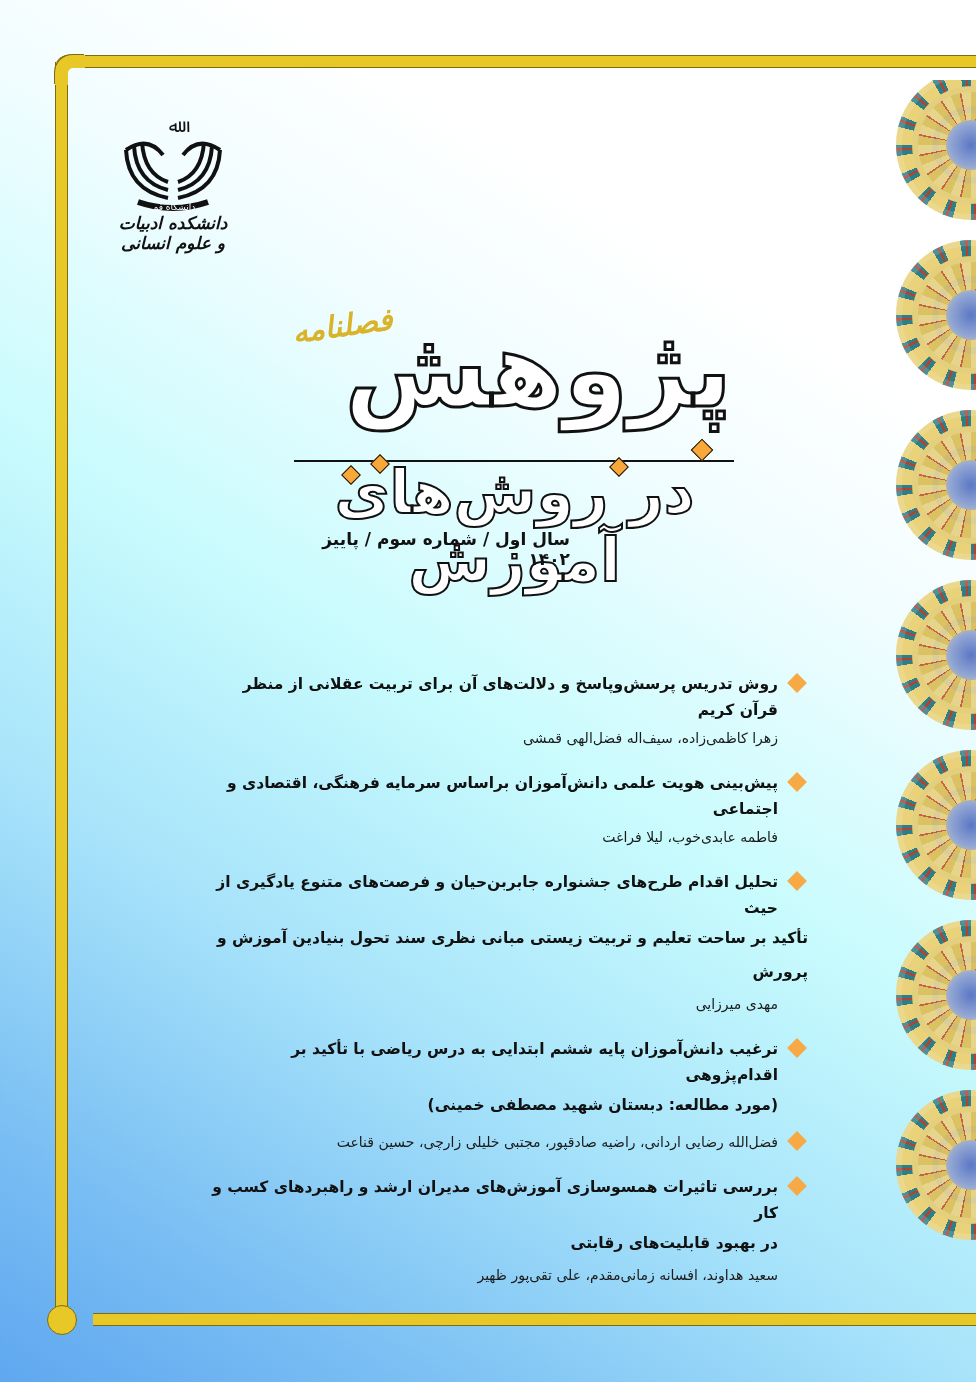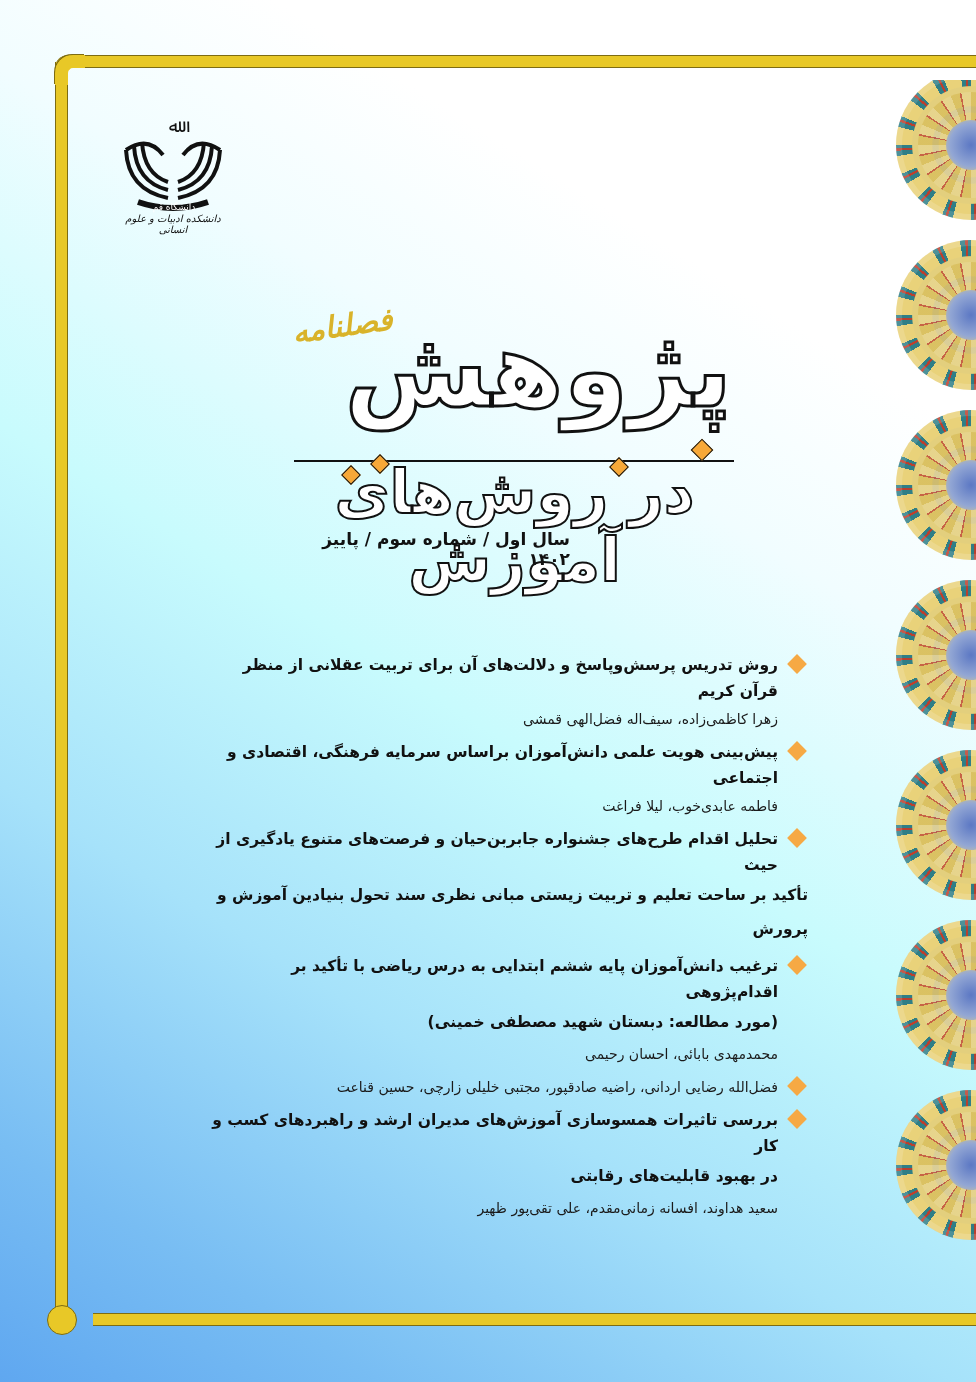--- a/index.html
+++ b/index.html
@@ -50,21 +50,21 @@
   .rosette .core {
     position: absolute; inset: 50px; border-radius: 50%; background: radial-gradient(#5c78c4, #93a7d4 60%, #e1cd7e);
     z-index: 2;
   }
 
   .logo {
     position: absolute; left: 108px; top: 110px; width: 130px; height: 120px;
   }
   .logo-caption {
     position: absolute; left: 118px; top: 213px; width: 110px; text-align: center;
-    font-family: "DejaVu Serif", serif; font-size: 10px; color: #111; direction: rtl; font-style: italic;
+    font-family: "DejaVu Serif", serif; font-size: 17px; color: #111; direction: rtl; font-style: italic; font-weight: bold;
   }
 
   .masthead {
     position: absolute; left: 282px; top: 300px; width: 480px; height: 230px;
   }
   .masthead .quarterly {
     position: absolute; left: 10px; top: 8px; font-family: "DejaVu Serif", serif; font-style: italic;
     font-weight: bold; font-size: 30px; color: #d9b32a; direction: rtl; transform: rotate(-8deg);
   }
   .masthead .main-word {
@@ -92,21 +92,21 @@
 
   .toc {
     position: absolute; left: 200px; top: 652px; width: 608px; direction: rtl;
   }
   .toc-item { position: relative; padding-right: 30px; margin-bottom: 7px; }
   .toc-item .bullet {
     position: absolute; right: 4px; top: 5px; width: 14px; height: 14px; background: #f6a944;
     transform: rotate(45deg);
   }
   .toc-item .title {
-    font-weight: bold; font-size: 15.5px; line-height: 26px; color: #111; text-align: right;
+    font-weight: bold; font-size: 15.5px; line-height: 26px; color: #111; text-align: right; margin-top: 19px;
   }
   .toc-item .title-line { display: block; }
   .toc-item .authors {
     font-size: 14px; line-height: 26px; color: #1a1a1a; text-align: right; margin-top: 2px;
   }
 </style>
 </head>
 <body>
 
 <div class="frame-top"></div>
@@ -188,29 +188,29 @@
     </div>
     <div class="authors">فاطمه عابدی‌خوب، لیلا فراغت</div>
   </div>
 
   <div class="toc-item">
     <span class="bullet"></span>
     <div class="title" style="margin-right:-30px; padding-right:30px;">
       <span class="title-line">تحلیل اقدام طرح‌های جشنواره جابربن‌حیان و فرصت‌های متنوع یادگیری از حیث</span>
       <span class="title-line" style="margin-right:-30px; line-height:34px;">تأکید بر ساحت تعلیم و تربیت زیستی مبانی نظری سند تحول بنیادین آموزش و پرورش</span>
     </div>
+    <div class="authors">مهدی میرزایی</div>
   </div>
 
   <div class="toc-item">
     <span class="bullet"></span>
     <div class="title">
       <span class="title-line">ترغیب دانش‌آموزان پایه ششم ابتدایی به درس ریاضی با تأکید بر اقدام‌پژوهی</span>
       <span class="title-line" style="line-height:34px;">(مورد مطالعه: دبستان شهید مصطفی خمینی)</span>
     </div>
-    <div class="authors">محمدمهدی بابائی، احسان رحیمی</div>
   </div>
 
   <div class="toc-item">
     <span class="bullet"></span>
     <div class="authors">فضل‌الله رضایی اردانی، راضیه صادقپور، مجتبی خلیلی زارچی، حسین قناعت</div>
   </div>
 
   <div class="toc-item">
     <span class="bullet"></span>
     <div class="title">

